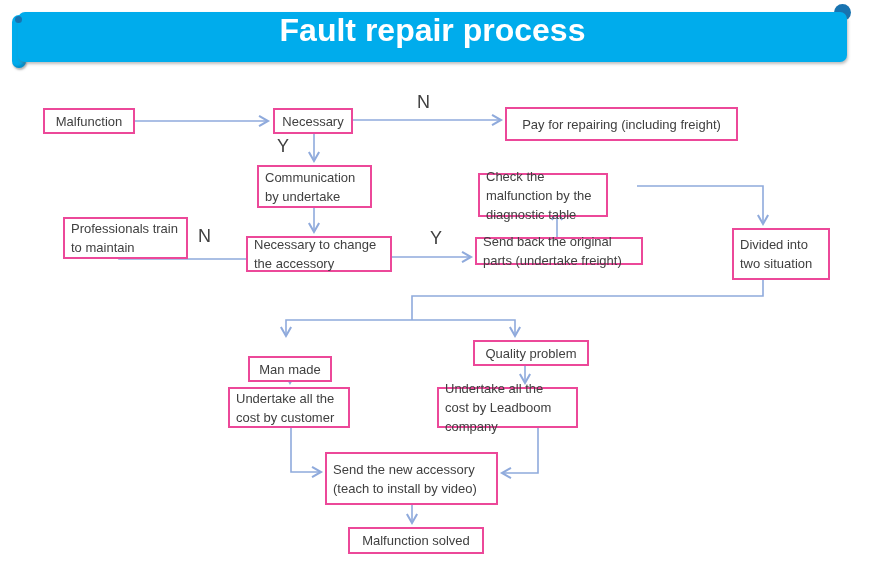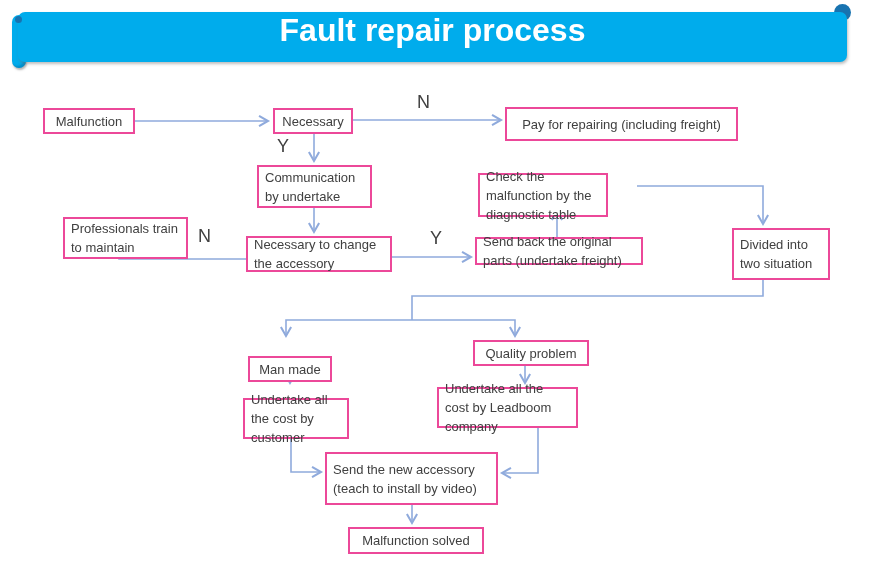--- a/index.html
+++ b/index.html
@@ -29,21 +29,21 @@
   .b-warranted   {left:273px; top:108px; width:80px;  height:26px;}
   .b-pay         {left:505px; top:107px; width:233px; height:34px;}
   .b-communication{left:257px;top:165px; width:115px; height:43px;}
   .b-professionals{left:63px; top:189px; width:125px; height:42px;margin-top:28px;}
   .b-necessary   {left:246px; top:236px; width:146px; height:36px;}
   .b-check       {left:478px; top:163px; width:130px; height:44px;margin-top:10px;}
   .b-sendback    {left:475px; top:237px; width:168px; height:28px;}
   .b-divided     {left:732px; top:228px; width:98px;  height:52px;}
   .b-manmade     {left:248px; top:340px; width:84px;  height:26px;margin-top:16px;}
   .b-quality     {left:473px; top:340px; width:116px; height:26px;}
-  .b-customer    {left:243px; top:387px; width:106px; height:41px;margin-top:11px;}
+  .b-customer    {left:228px; top:387px; width:122px; height:41px;}
   .b-leadboom    {left:437px; top:387px; width:141px; height:41px;}
   .b-sendnew     {left:325px; top:452px; width:173px; height:53px;}
   .b-solved      {left:348px; top:527px; width:136px; height:27px;}
 
   
   .branch-label{position:absolute;color:#404040;font-size:18px;z-index:2;}
   .l-n1{left:417px; top:92px;}
   .l-y1{left:277px; top:136px;}
   .l-n2{left:198px; top:226px;}
   .l-y2{left:430px; top:228px;}

